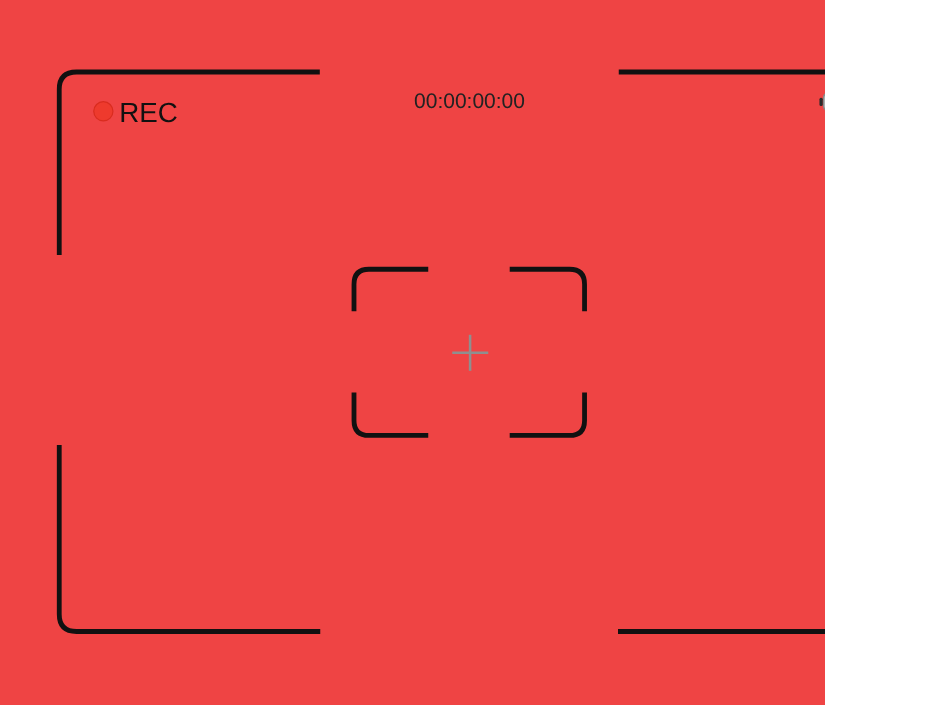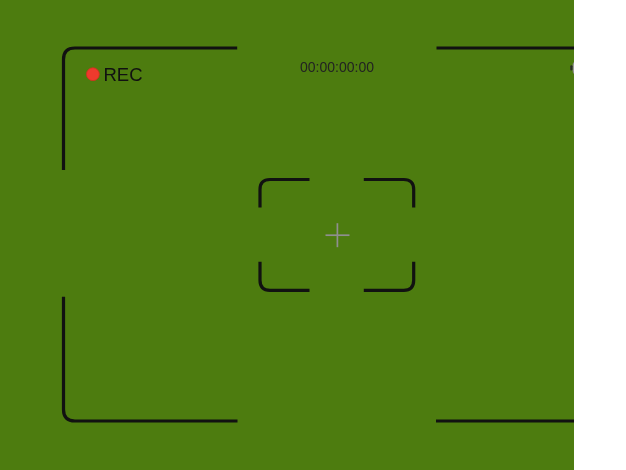--- a/index.html
+++ b/index.html
@@ -1,17 +1,17 @@
 <!DOCTYPE html>
 <html><head>
 <meta charset="utf-8">
 <style>
   html,body{margin:0;padding:0;background:#ffffff;}
-  .stage{position:relative;width:550px;height:470px;background:#4d7c0f;overflow:hidden;
-         font-family:"Liberation Sans", sans-serif;padding-left:24px;}
+  .stage{position:relative;width:550px;height:470px;background:#ef4444;overflow:hidden;
+         font-family:"Liberation Sans", sans-serif;}
 </style>
 </head>
 <body>
 <div class="stage">
 <svg width="626" height="470" viewBox="0 0 626 470" xmlns="http://www.w3.org/2000/svg">
 
   <path d="M 213.2 48 H 51 Q 39.5 48 39.5 59.5 V 170" fill="none" stroke="#111111" stroke-width="3.2"></path>
 
   <path d="M 412.5 48 H 576 Q 587.5 48 587.5 59.5 V 171" fill="none" stroke="#111111" stroke-width="3.2"></path>
 

